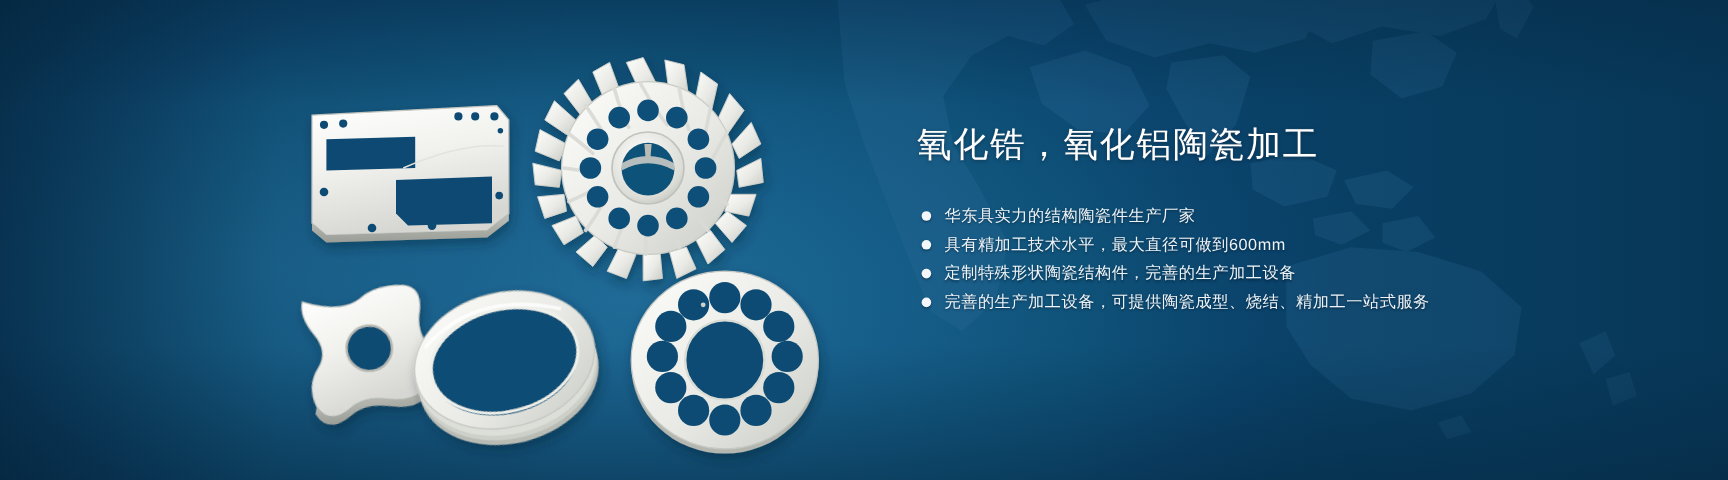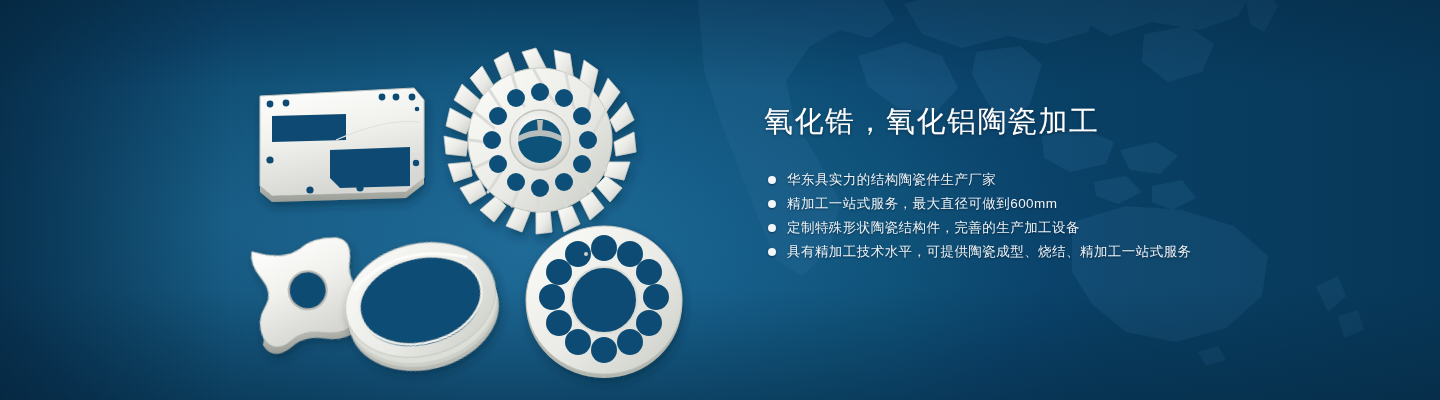--- a/index.html
+++ b/index.html
@@ -278,26 +278,26 @@
 
   <div class="copy">
     <div class="headline">氧化锆，氧化铝陶瓷加工</div>
     <ul class="bullets">
       <li class="bullet">
         <span class="dot"></span>
         <span class="bullet-text">华东具实力的结构陶瓷件生产厂家</span>
       </li>
       <li class="bullet">
         <span class="dot"></span>
-        <span class="bullet-text">精加工一站式服务，最大直径可做到600mm</span>
+        <span class="bullet-text">具有精加工技术水平，最大直径可做到600mm</span>
       </li>
       <li class="bullet">
         <span class="dot"></span>
         <span class="bullet-text">定制特殊形状陶瓷结构件，完善的生产加工设备</span>
       </li>
       <li class="bullet">
         <span class="dot"></span>
-        <span class="bullet-text">具有精加工技术水平，可提供陶瓷成型、烧结、精加工一站式服务</span>
+        <span class="bullet-text">完善的生产加工设备，可提供陶瓷成型、烧结、精加工一站式服务</span>
       </li>
     </ul>
   </div>
 
 </div>
 
 </body></html>

